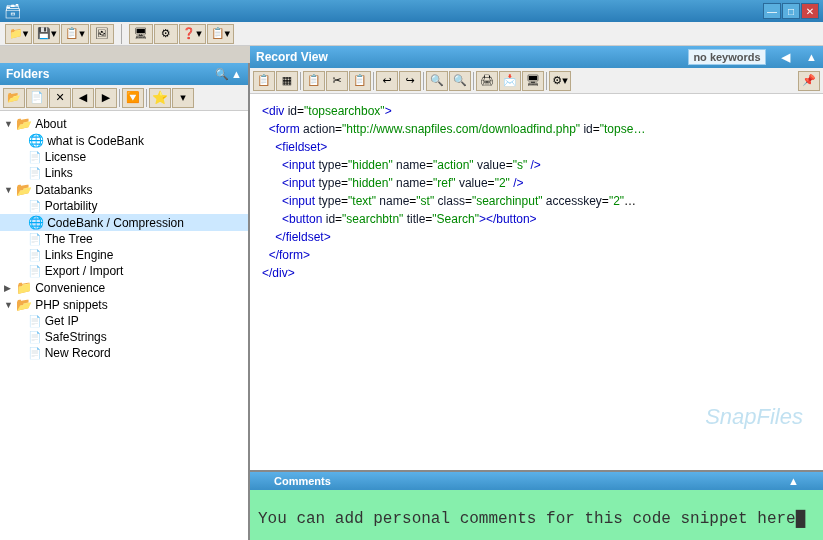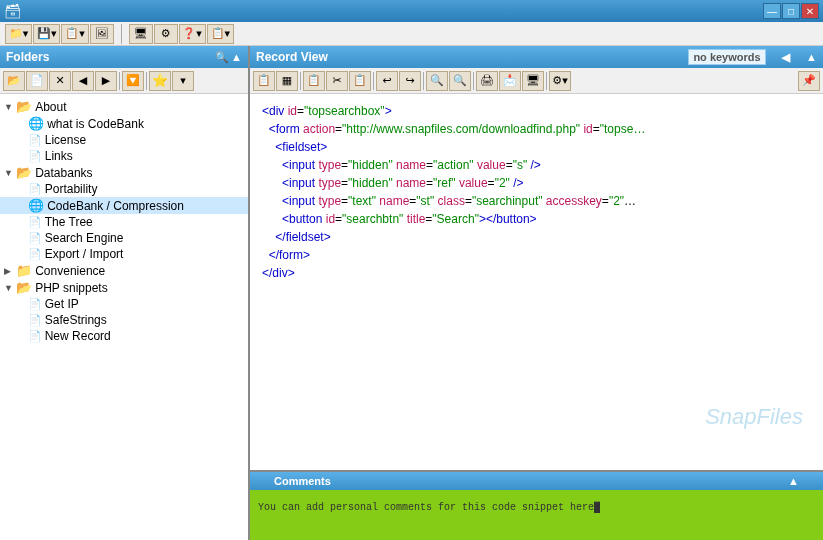--- a/index.html
+++ b/index.html
@@ -57,20 +57,21 @@
       display: flex;
       height: calc(540px - 22px - 24px);
     }
 
     
     #left-panel {
       width: 250px;
       border-right: 2px solid #888;
       display: flex; flex-direction: column;
       background: white;
+      margin-top: 17px;
     }
     #folder-header {
       height: 22px;
       background: linear-gradient(to bottom, #5bb0e8, #3a90c8);
       color: white;
       font-size: 12px; font-weight: bold;
       display: flex; align-items: center; justify-content: space-between;
       padding: 0 6px;
     }
     #folder-header-right { display: flex; gap: 2px; }
@@ -156,21 +157,21 @@
       overflow: auto;
       padding: 8px 12px;
       font-family: 'Courier New', monospace;
       font-size: 12px;
       line-height: 1.5;
       background: white;
       color: #000;
     }
     .code-line { white-space: pre; }
     .c-blue { color: #0000cc; }
-    .c-red { color: #be185d; }
+    .c-red { color: #0f172a; }
     .c-green { color: #008800; }
     .watermark {
       position: absolute;
       bottom: 40px; right: 20px;
       color: rgba(100,180,220,0.4);
       font-size: 22px;
       font-style: italic;
       pointer-events: none;
       margin-left: 48px;
     }
@@ -183,25 +184,25 @@
     #comments-header {
       height: 18px;
       background: linear-gradient(to bottom, #5bb0e8, #3a90c8);
       color: white;
       font-size: 11px; font-weight: bold;
       display: flex; align-items: center; justify-content: space-between;
       padding: 0 24px;
     }
     #comments-text {
       flex: 1;
-      padding: 12px 8px;
+      padding: 20px 8px;
       font-family: 'Courier New', monospace;
-      font-size: 10px;
+      font-size: 16px;
       color: #333;
-      background: #84cc16;
+      background: #86efac;
       overflow: auto;
     }
 
     
     ::-webkit-scrollbar { width: 14px; height: 14px; }
     ::-webkit-scrollbar-track { background: #f0f0f0; }
     ::-webkit-scrollbar-thumb { background: #b0b0b0; border: 1px solid #888; }
     ::-webkit-scrollbar-button { background: #d0d0d0; border: 1px solid #888; height: 14px; width: 14px; }
   </style>
 </head>
@@ -313,21 +314,21 @@
         <span class="tree-toggle">&nbsp;</span>
         <span class="tree-indent" style="width:12px"></span>
         <span class="tree-icon page-icon">📄</span>
         <span>The Tree</span>
       </div>
       <div class="tree-item">
         <span class="tree-indent" style="width:4px"></span>
         <span class="tree-toggle">&nbsp;</span>
         <span class="tree-indent" style="width:12px"></span>
         <span class="tree-icon page-icon">📄</span>
-        <span>Search Engine</span>
+        <span>Links Engine</span>
       </div>
       <div class="tree-item">
         <span class="tree-indent" style="width:4px"></span>
         <span class="tree-toggle">&nbsp;</span>
         <span class="tree-indent" style="width:12px"></span>
         <span class="tree-icon page-icon">📄</span>
         <span>Export / Import</span>
       </div>
 
       <div class="tree-item">

